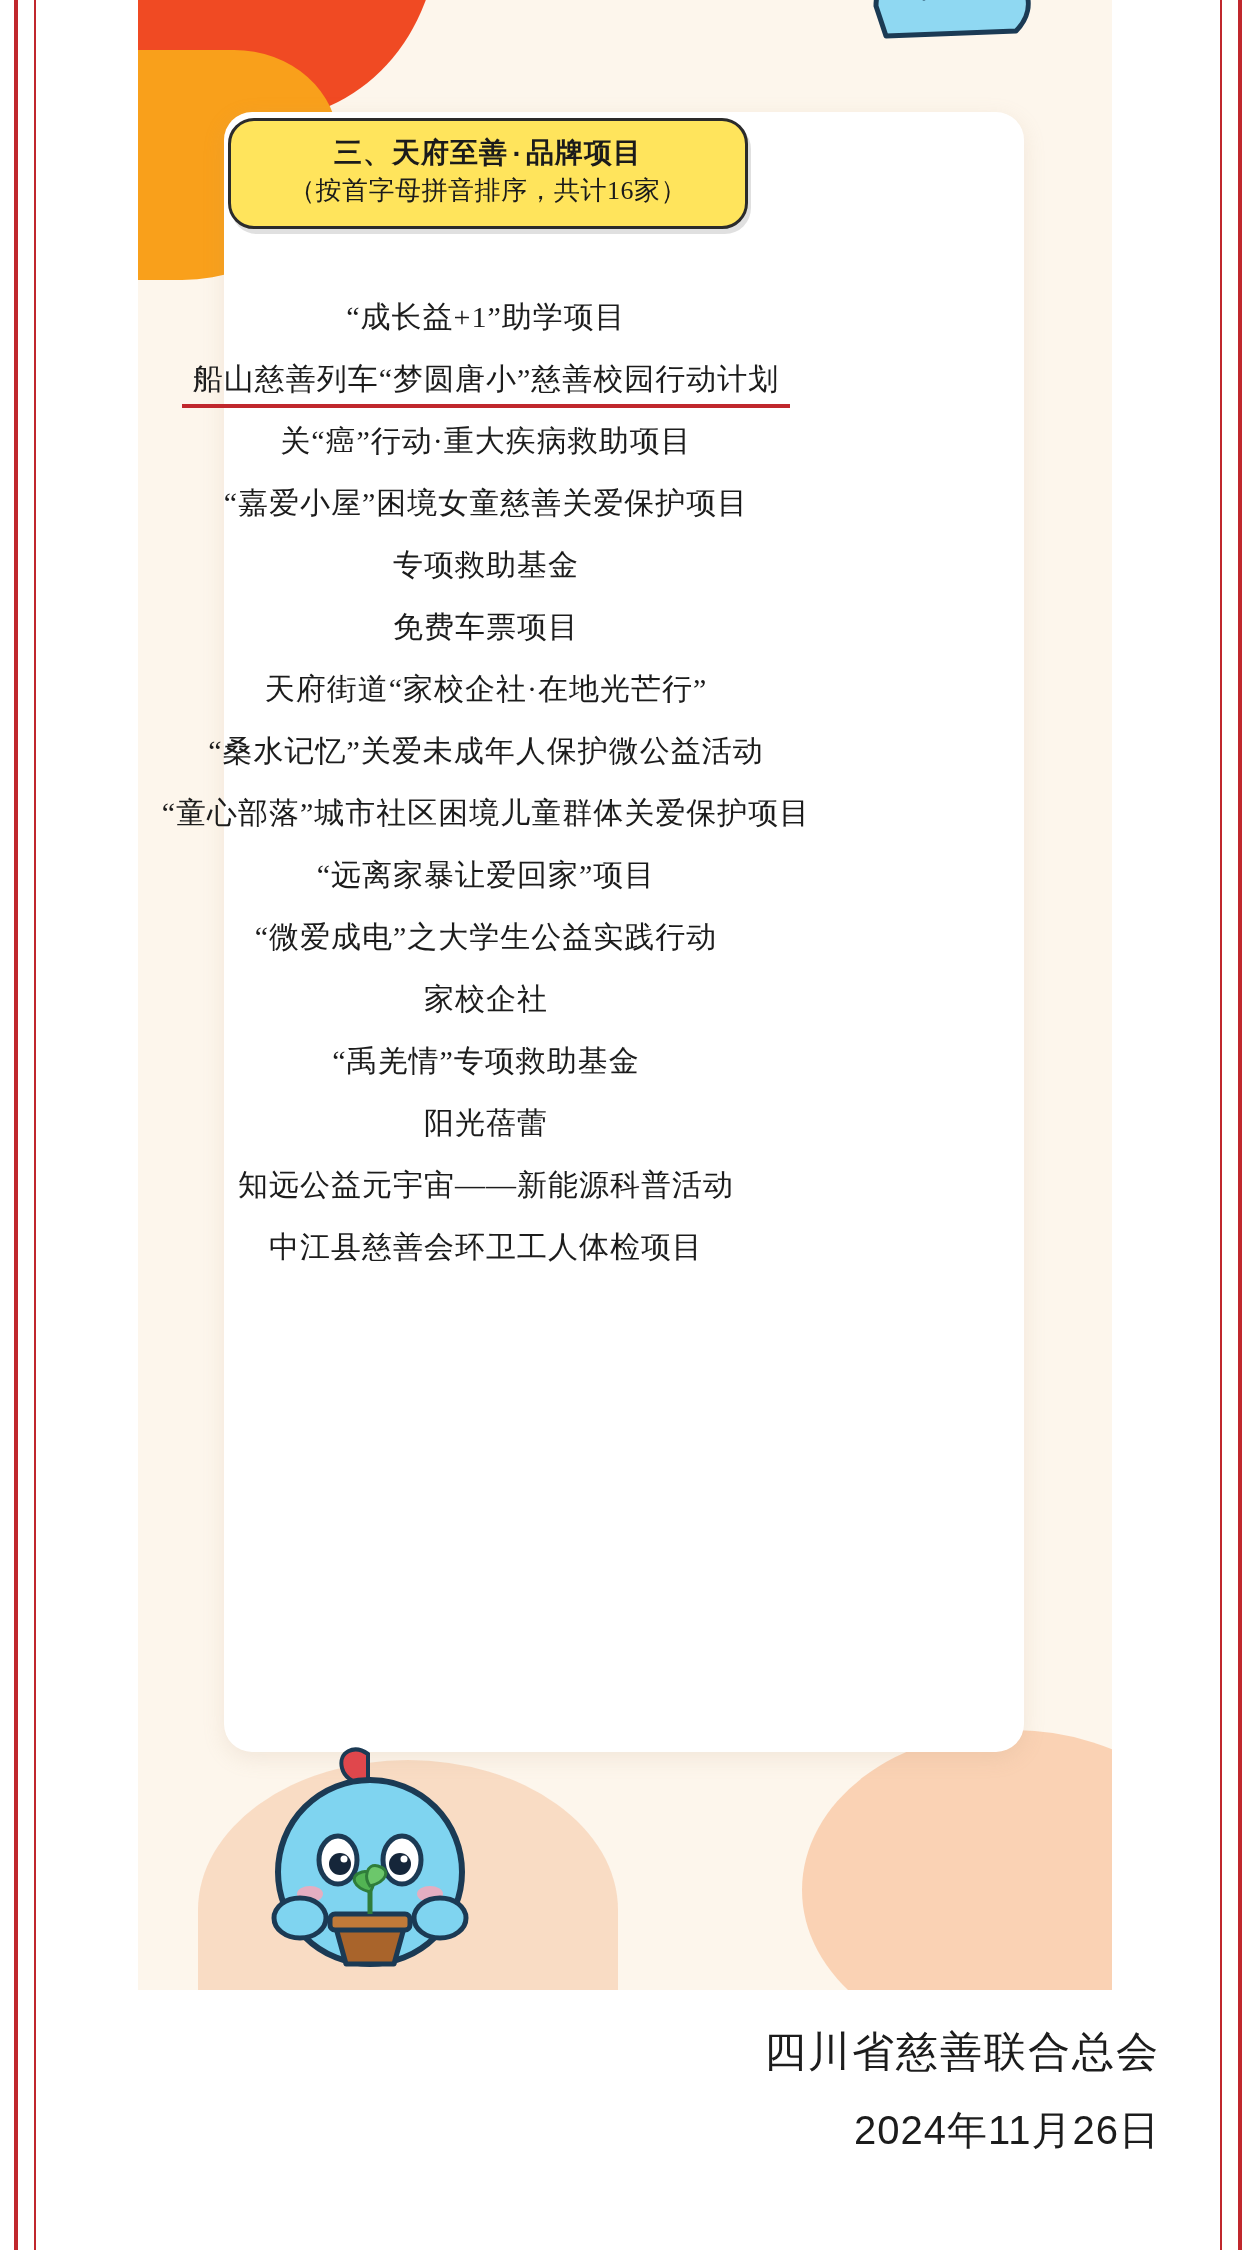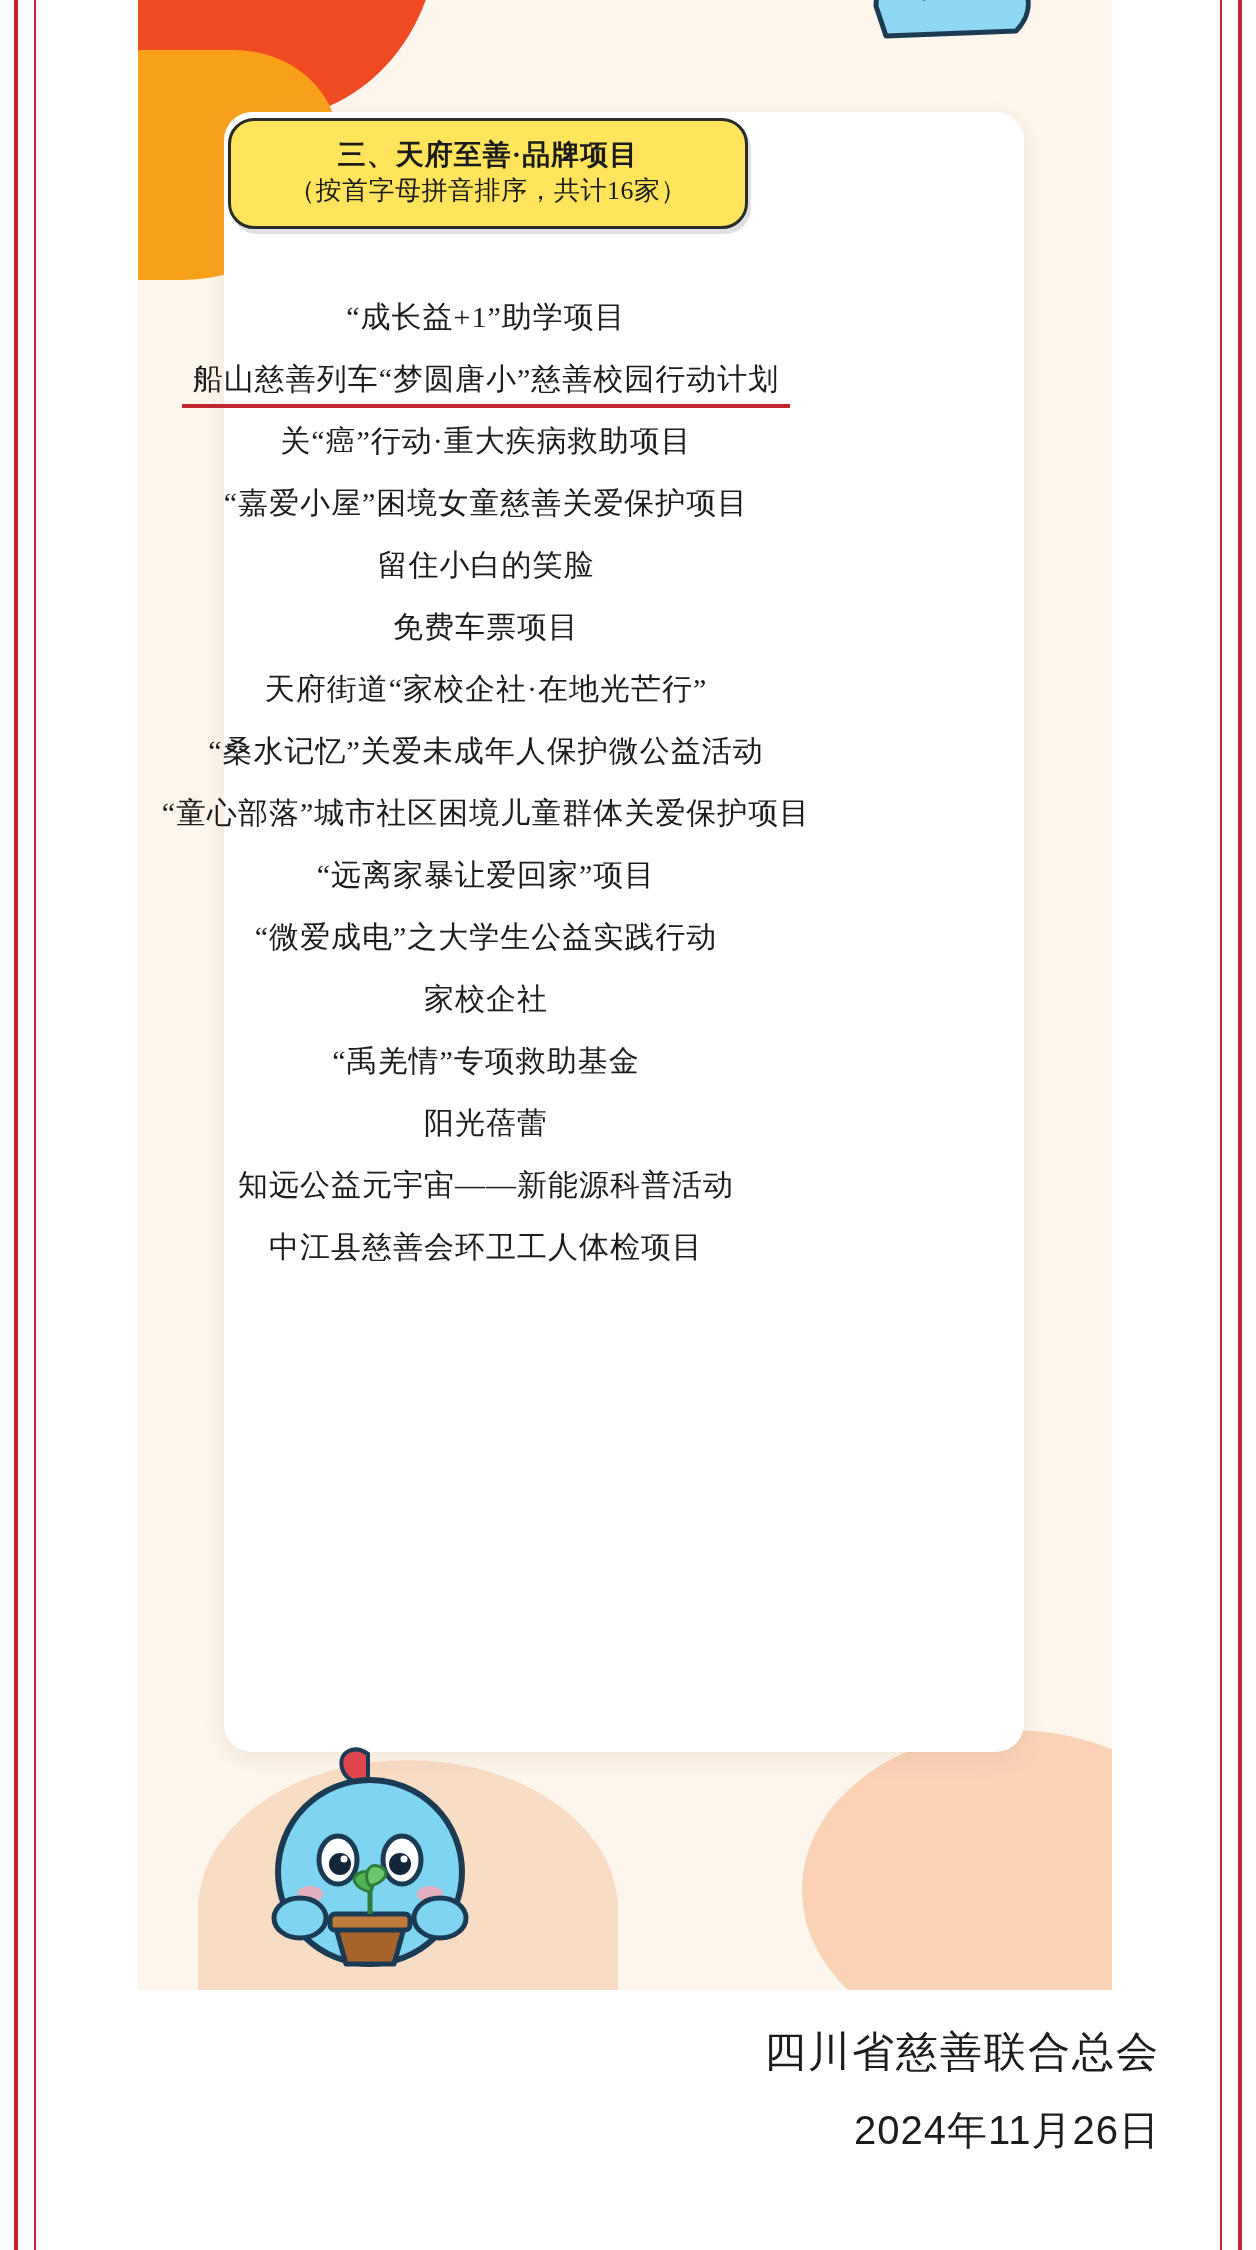--- a/index.html
+++ b/index.html
@@ -96,21 +96,21 @@
     padding: 16px 10px 18px;
     background: #ffe45c;
     border: 3px solid #2b2b2b;
     border-radius: 26px;
     box-sizing: border-box;
     text-align: center;
     z-index: 4;
     box-shadow: 3px 5px 0 rgba(0,0,0,.12);
   }
   #title-banner .t1 {
-    font-family: Liberation Serif, serif;
+    font-family: Liberation Mono, monospace;
     font-size: 28px;
     font-weight: bold;
     color: #1b1b1b;
     letter-spacing: 1px;
     line-height: 1.25;
   }
   #title-banner .t2 {
     font-family: "Liberation Serif", serif;
     font-size: 26px;
     font-weight: normal;
@@ -248,21 +248,21 @@
   <div id="title-banner">
     <div class="t1">三、天府至善·品牌项目</div>
     <div class="t2">（按首字母拼音排序，共计16家）</div>
   </div>
 
   <div id="project-list">
       <div class="project-item">“成长益+1”助学项目</div>
       <div class="project-item underlined">船山慈善列车“梦圆唐小”慈善校园行动计划</div>
       <div class="project-item">关“癌”行动·重大疾病救助项目</div>
       <div class="project-item">“嘉爱小屋”困境女童慈善关爱保护项目</div>
-      <div class="project-item">留住小白的笑脸</div>
+      <div class="project-item">专项救助基金</div>
       <div class="project-item">免费车票项目</div>
       <div class="project-item">天府街道“家校企社·在地光芒行”</div>
       <div class="project-item">“桑水记忆”关爱未成年人保护微公益活动</div>
       <div class="project-item">“童心部落”城市社区困境儿童群体关爱保护项目</div>
       <div class="project-item">“远离家暴让爱回家”项目</div>
       <div class="project-item">“微爱成电”之大学生公益实践行动</div>
       <div class="project-item">家校企社</div>
       <div class="project-item">“禹羌情”专项救助基金</div>
       <div class="project-item">阳光蓓蕾</div>
       <div class="project-item">知远公益元宇宙——新能源科普活动</div>

